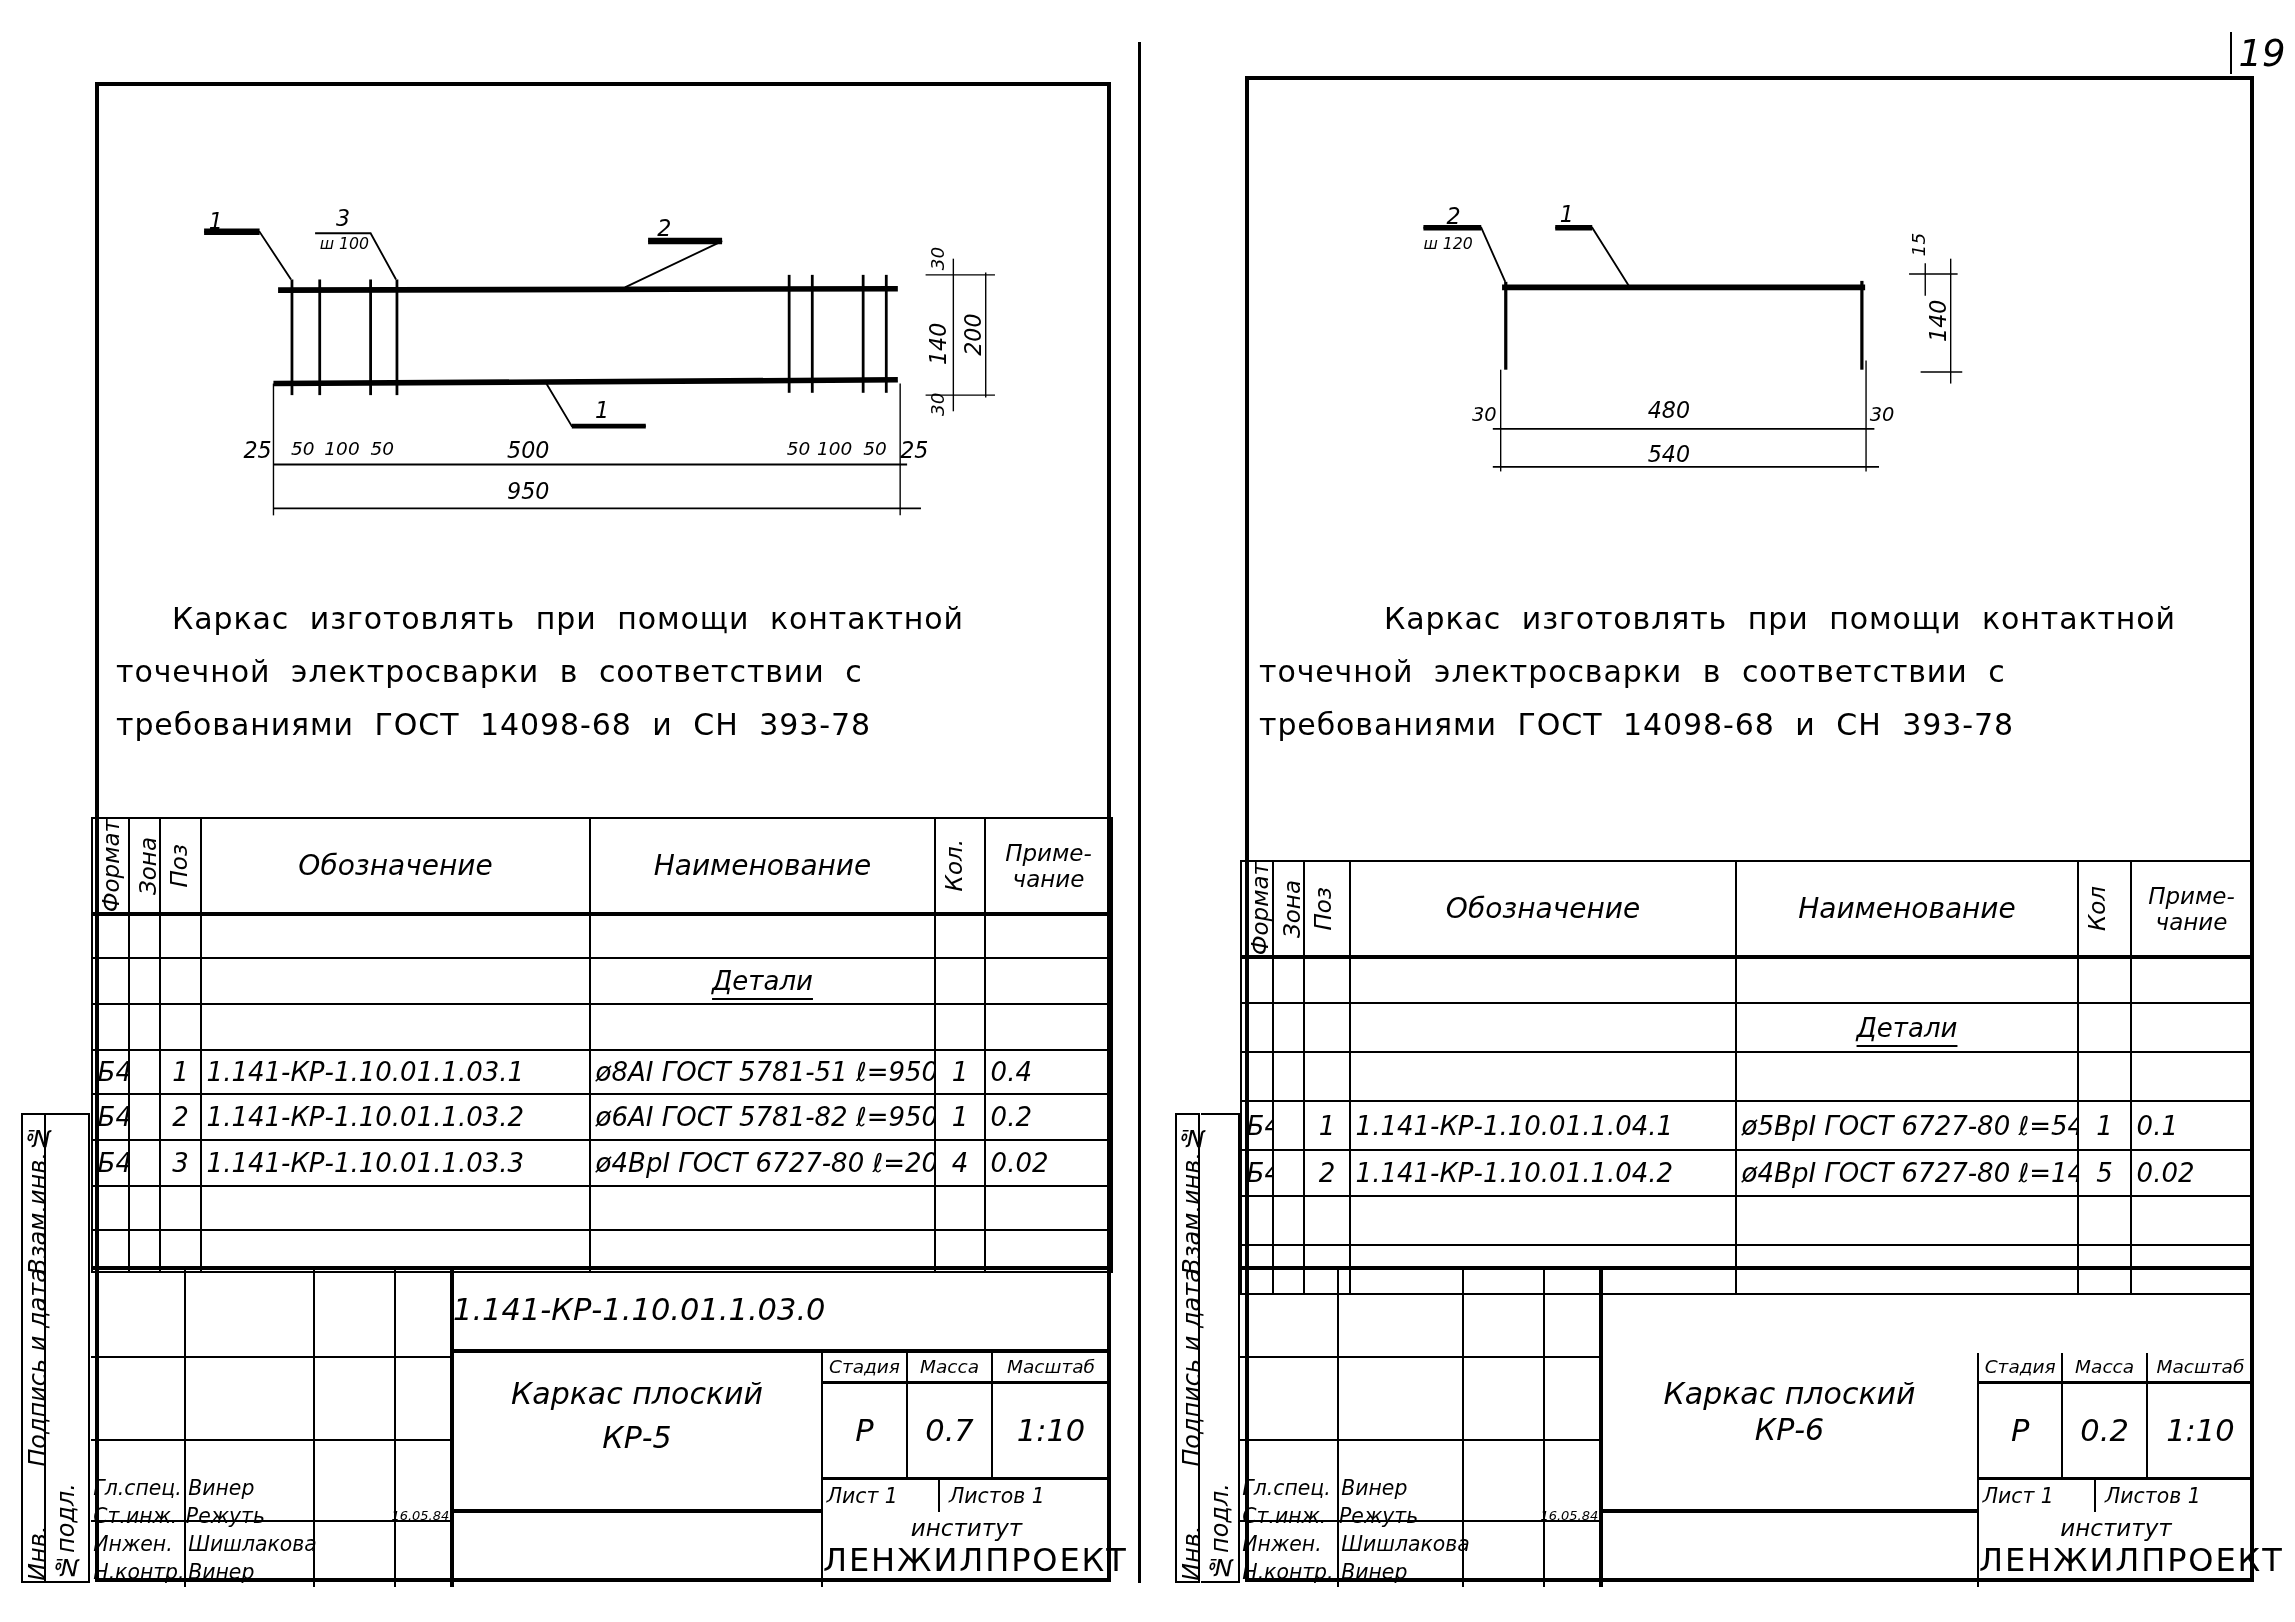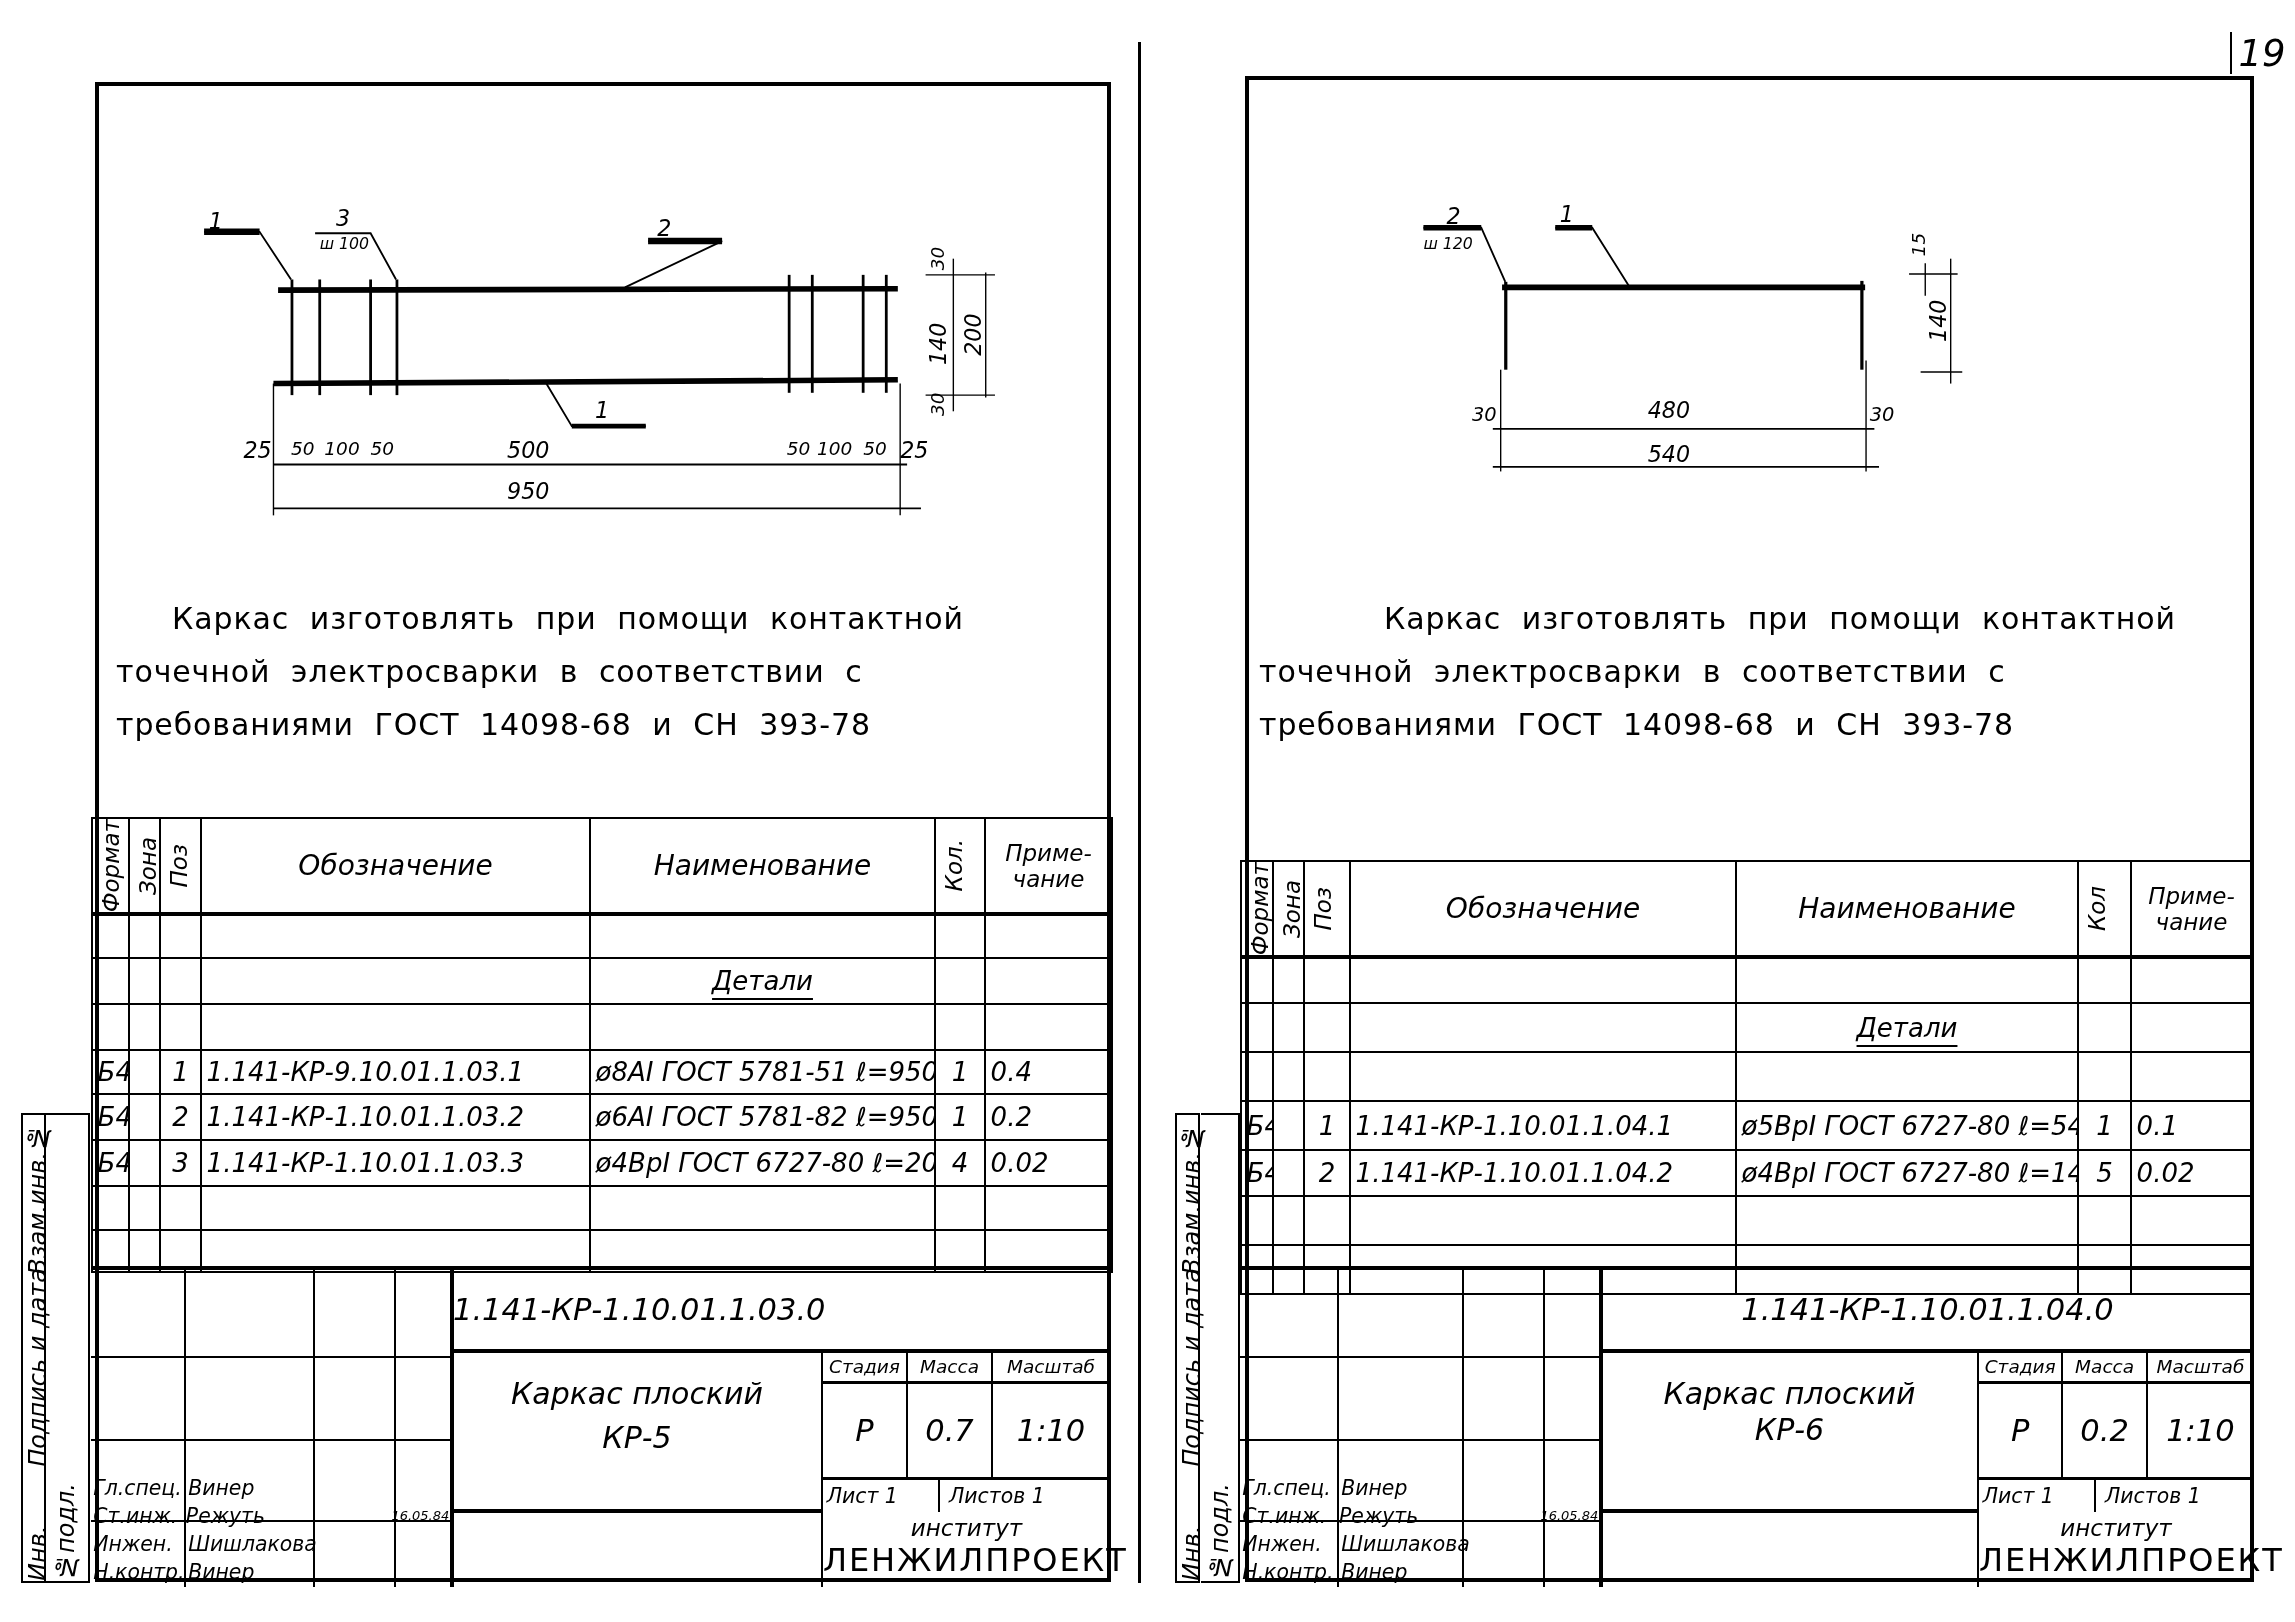--- a/index.html
+++ b/index.html
@@ -132,21 +132,21 @@
         <td></td>
         <td></td>
         <td></td>
         <td></td>
         <td></td>
       </tr>
   <tr style="height:44px;">
     <td>Б4</td>
         <td></td>
         <td style="text-align:center">1</td>
-    <td>1.141-КР-9.10.01.1.03.1</td>
+    <td>1.141-КР-1.10.01.1.03.1</td>
         <td>ø8AI ГОСТ 5781-51 ℓ=950</td>
     <td style="text-align:center">1</td>
         <td>0.4</td>
   </tr>
   <tr style="height:46px;">
     <td>Б4</td>
         <td></td>
         <td style="text-align:center">2</td>
     <td>1.141-КР-1.10.01.1.03.2</td>
         <td>ø6AI ГОСТ 5781-82 ℓ=950</td>
@@ -409,21 +409,20 @@
       </div>
     <div style="display:flex">
         <span style="width:99px">Инжен.</span>
         <span style="width:125px">Шишлакова</span>
       </div>
     <div style="display:flex">
         <span style="width:99px">Н.контр.</span>
         <span style="width:125px">Винер</span>
       </div>
   </div>
-  <div class="abs" style="left:362px;top:0;width:651px;height:79px;line-height:79px;text-align:center;font-size:30.5px;font-style:italic;border-bottom:4.6px solid #000;">1.141-КР-1.10.01.1.04.0</div>
   <div class="abs hand" style="left:362px;top:83px;width:377px;height:160px;border-right:2.3px solid #000;border-bottom:4.6px solid #000;text-align:center;font-size:30px;padding-top:23px;box-sizing:border-box;">
     <div>Каркас плоский</div>
       <div style="margin-top:1px">КР-6</div>
   </div>
   <div class="abs hand" style="left:739px;top:83px;width:274px;height:160px;font-size:18.5px;">
     <div style="display:flex;height:28px;border-bottom:3.7px solid #000;line-height:28px;text-align:center;">
       <span style="width:83px;border-right:2.3px solid #000">Стадия</span>
       <span style="width:83px;border-right:2.3px solid #000">Масса</span>
       <span style="width:106px">Масштаб</span>
     </div>

